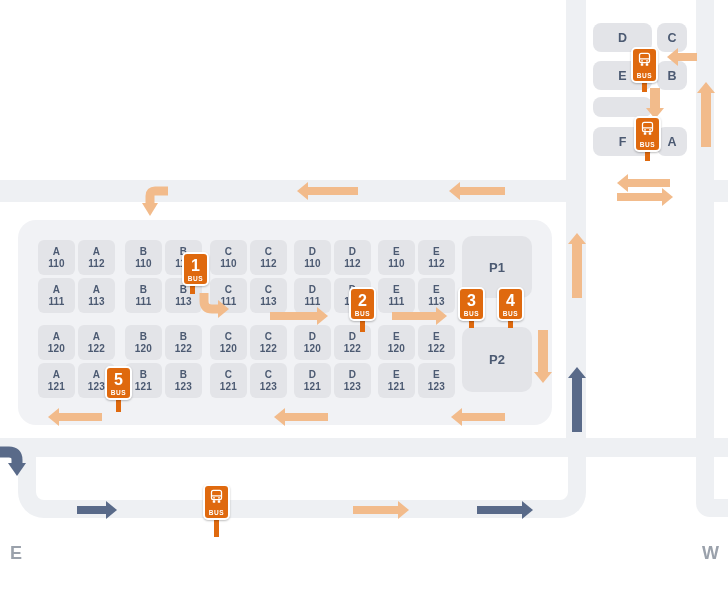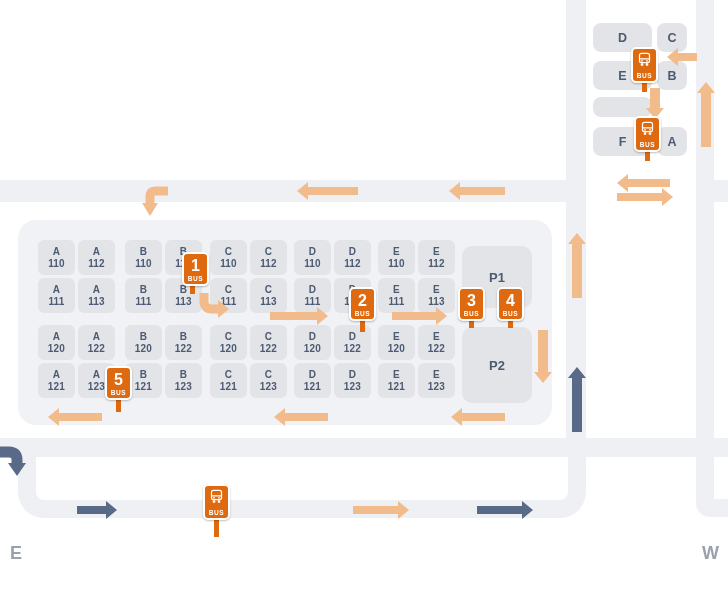--- a/index.html
+++ b/index.html
@@ -217,24 +217,24 @@
       </div>
       <div class="cell" style="left: 378px; top: 363px;">
         <span>E</span>
         <span>121</span>
       </div>
       <div class="cell" style="left: 418px; top: 363px;">
         <span>E</span>
         <span>123</span>
       </div>
     </div>
-  <div class="pblock" style="left:462px;top:246px;width:70px;height:62px;">
+  <div class="pblock" style="left:462px;top:236px;width:70px;height:62px;">
     <span>P1</span>
   </div>
-  <div class="pblock" style="left:462px;top:327px;width:70px;height:76px;">
+  <div class="pblock" style="left:462px;top:327px;width:70px;height:65px;">
     <span>P2</span>
   </div>
 
   <div class="cbuild" style="left:593px;top:23px;width:59px;height:29px;">
       <span>D</span>
     </div>
   <div class="cbuild" style="left:657px;top:23px;width:30px;height:29px;">
       <span>C</span>
     </div>
   <div class="cbuild" style="left:593px;top:61px;width:59px;height:29px;">

